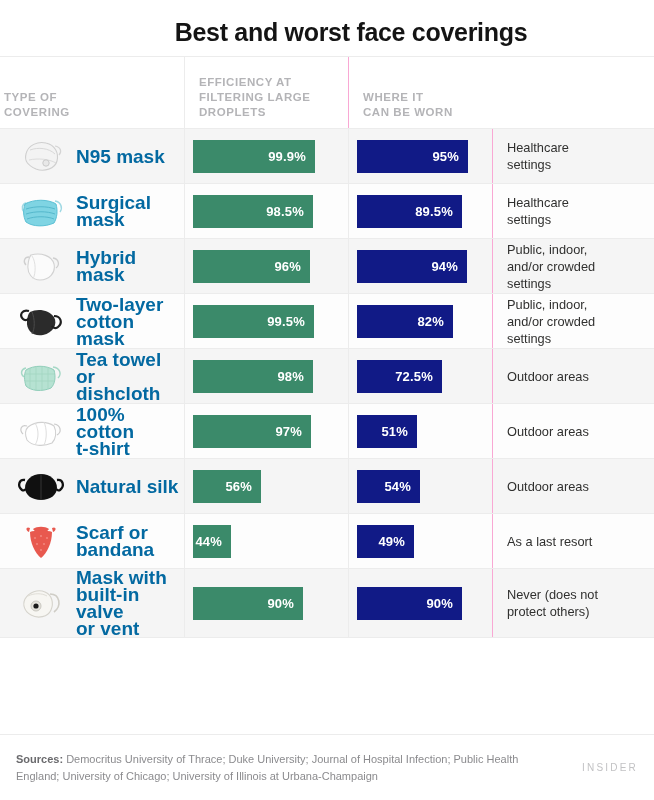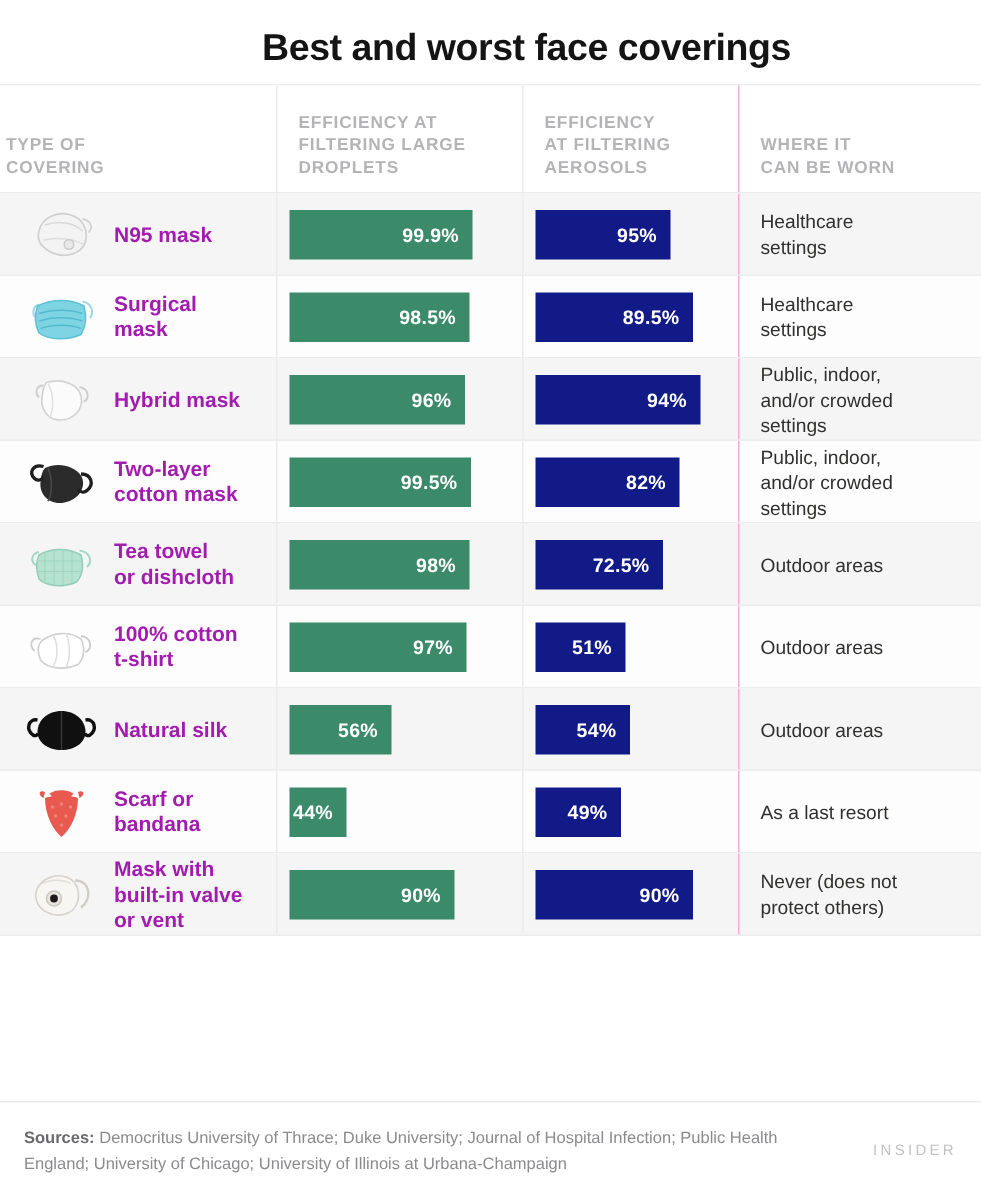--- a/index.html
+++ b/index.html
@@ -97,23 +97,23 @@
   }
   .icon-wrap {
     width: 62px;
     height: 54px;
     flex: none;
     display: flex;
     align-items: center;
     justify-content: center;
   }
   .mask-label {
-    font-size: 14px;
+    font-size: 19px;
     font-weight: bold;
-    color: #a21caf;
+    color: #0369a1;
     line-height: 17px;
     padding-left: 4px;
   }
 
   
   .bar-cell { padding-left: 8px; }
   .bar {
     height: 33px;
     display: flex;
     align-items: center;
@@ -174,23 +174,20 @@
 
   <div class="table">
 
     <div class="row header-row">
       <div class="col-type">
         <div class="hdr-text">TYPE OF<br>COVERING</div>
       </div>
       <div class="col-drop">
         <div class="hdr-text">EFFICIENCY AT<br>FILTERING LARGE<br>DROPLETS</div>
       </div>
-      <div class="col-aero">
-        <div class="hdr-text">EFFICIENCY<br>AT FILTERING<br>AEROSOLS</div>
-      </div>
       <div class="col-worn">
         <div class="hdr-text">WHERE IT<br>CAN BE WORN</div>
       </div>
     </div>
 
     <div id="rows-container">
         <div class="row shaded">
     <div class="col-type">
       <div class="type-inner">
         <span class="icon-wrap">
@@ -206,21 +203,21 @@
               </span>
         <span class="mask-label">N95 mask</span>
       </div>
     </div>
     <div class="col-drop bar-cell">
       <div class="bar green" style="width:122px">
         <span class="bar-val">99.9%</span>
       </div>
     </div>
     <div class="col-aero bar-cell">
-      <div class="bar blue" style="width:90px">
+      <div class="bar blue" style="width:111px">
         <span class="bar-val">95%</span>
       </div>
     </div>
     <div class="col-worn">
       <div class="worn-text">Healthcare<br>settings</div>
     </div>
   </div>
         <div class="row plain">
     <div class="col-type">
       <div class="type-inner">

